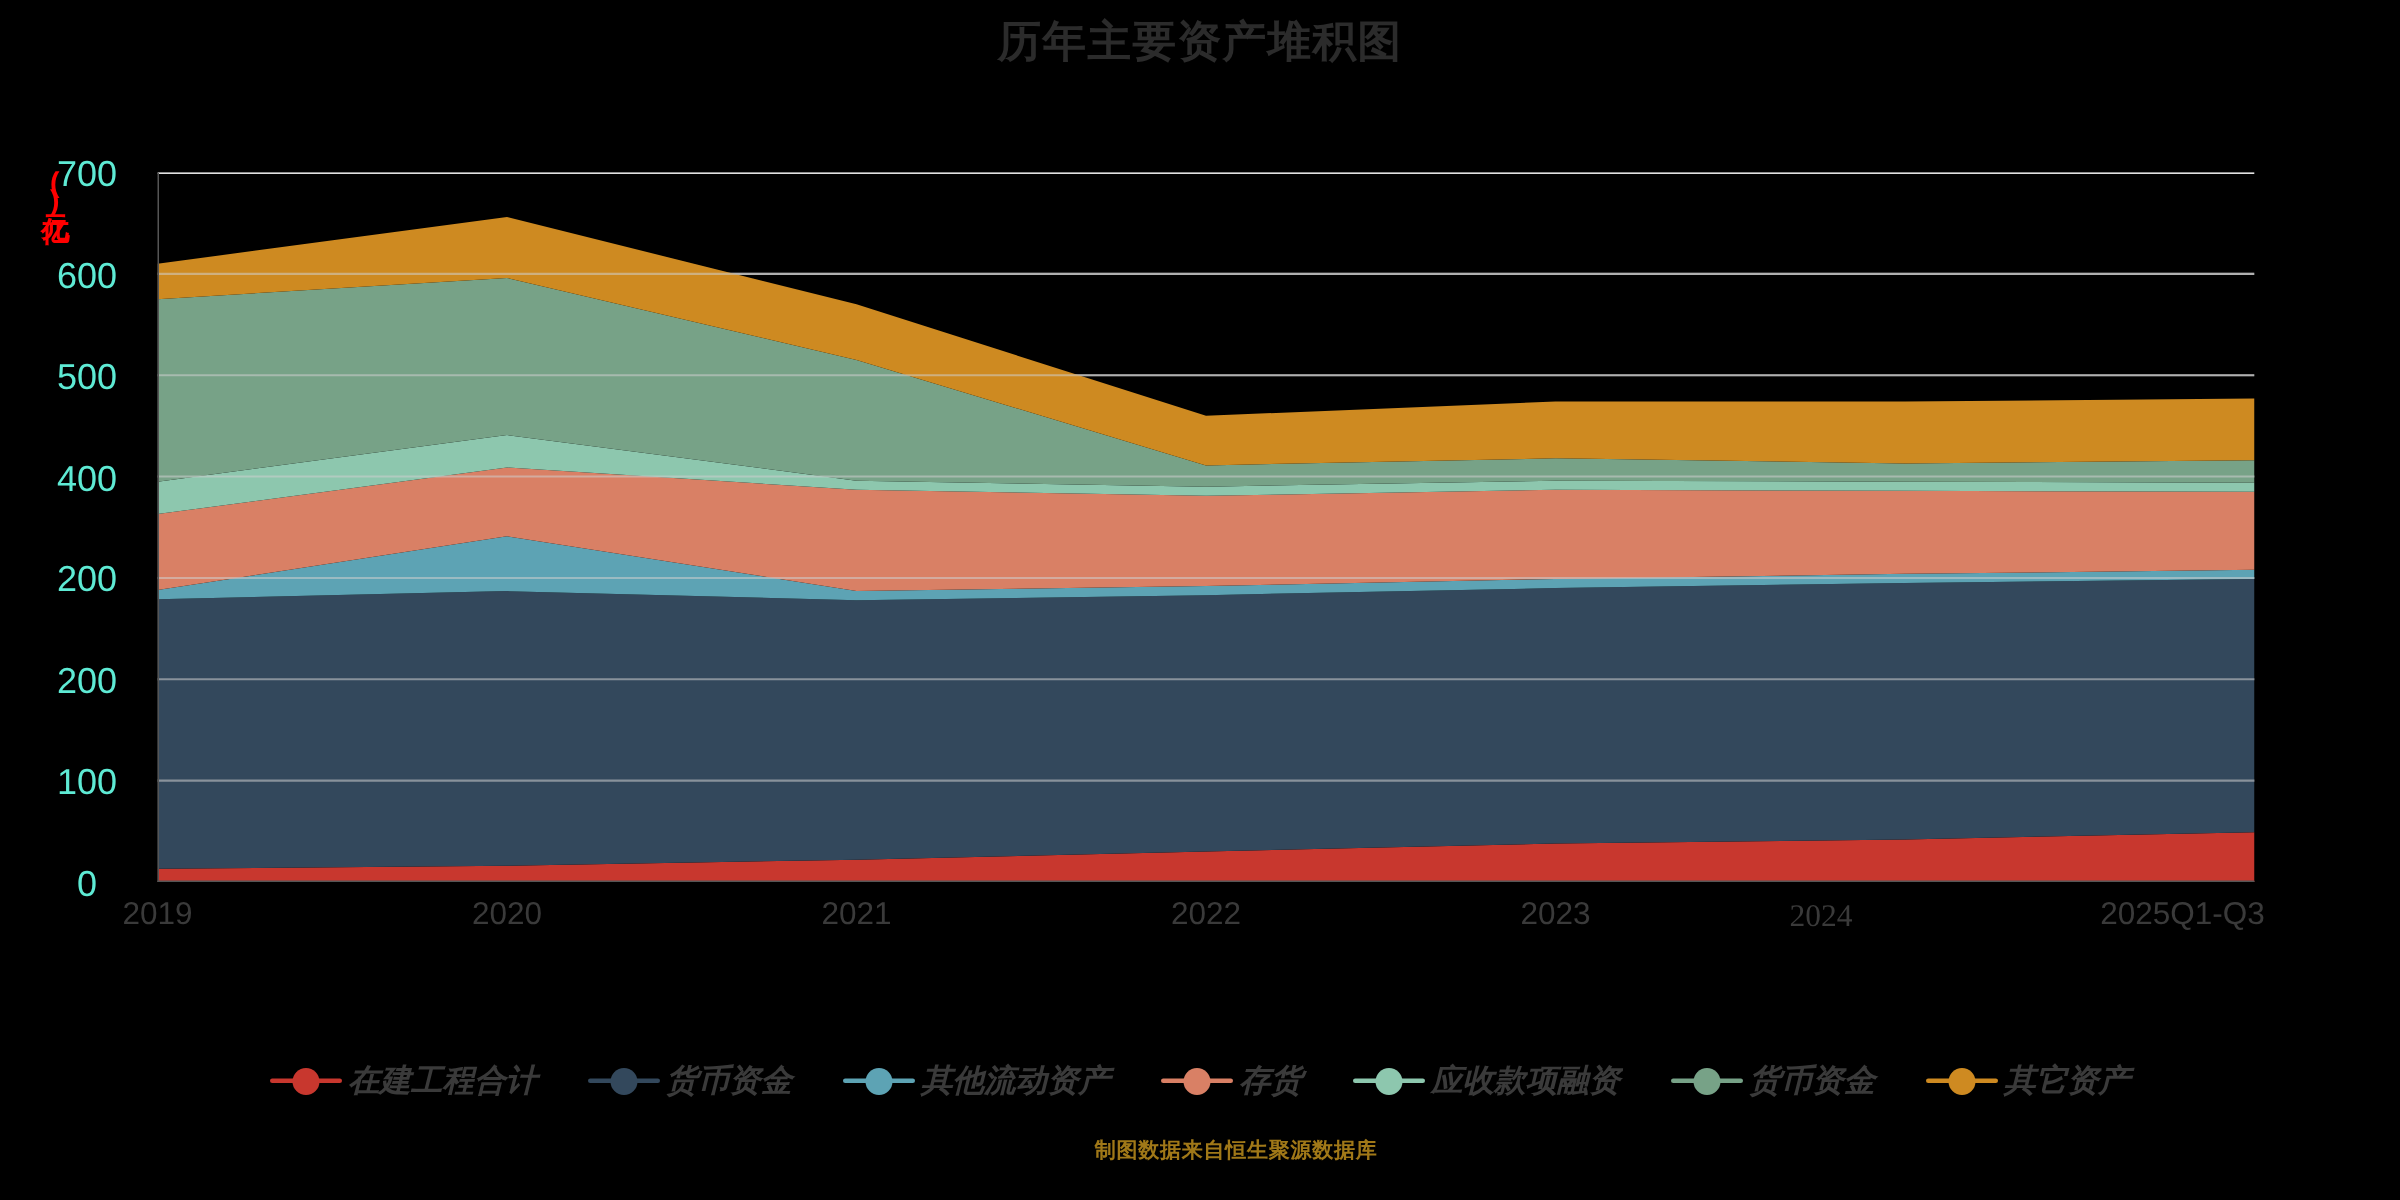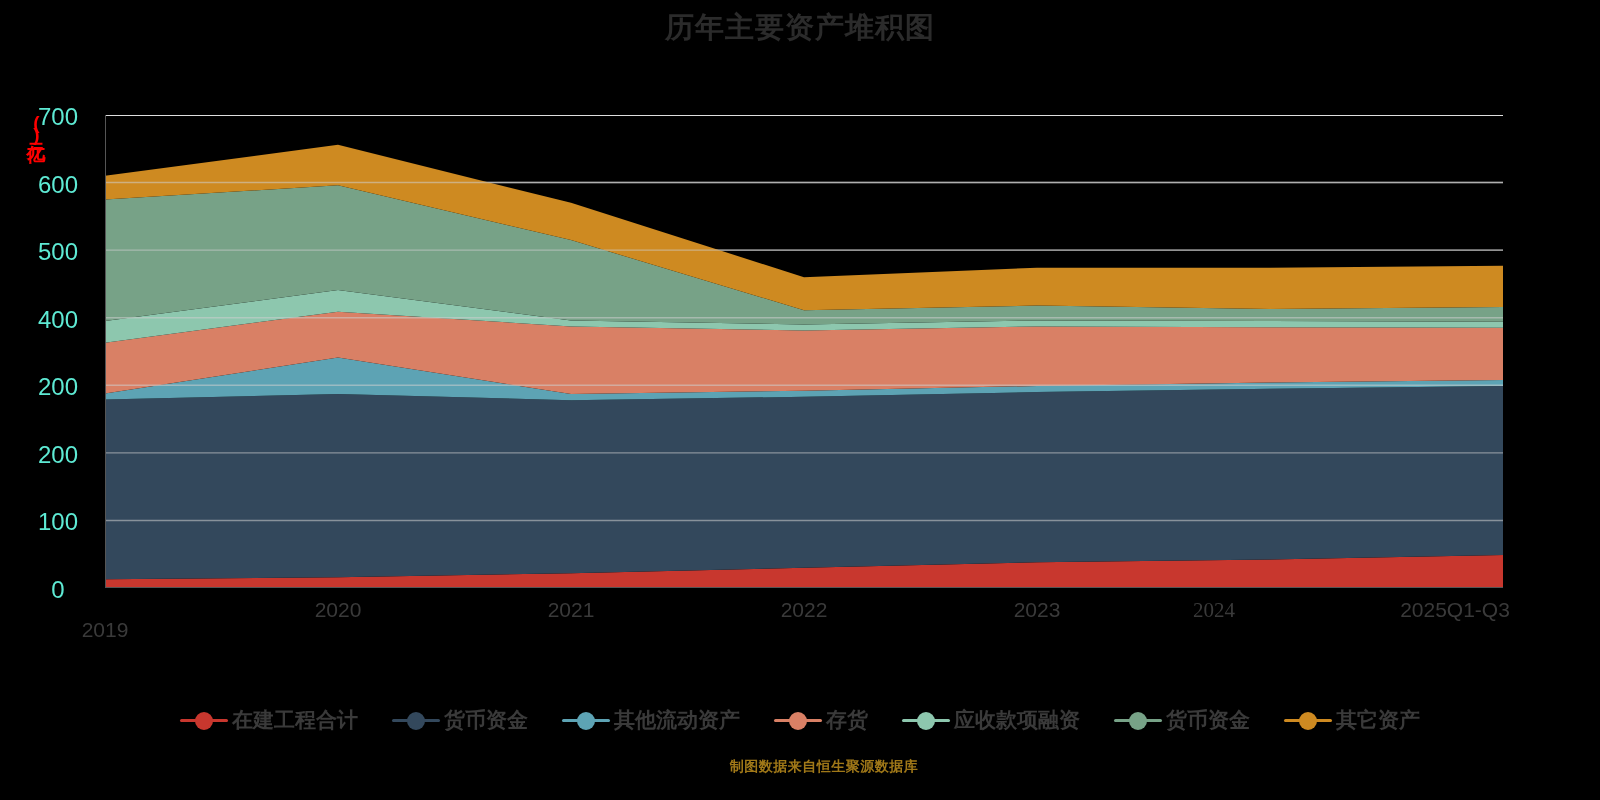--- a/index.html
+++ b/index.html
@@ -31,21 +31,21 @@
   #x-ticks{position:absolute;left:0;top:598px;width:1600px;height:30px;}
   .x-tick-label{
     position:absolute;color:#3a3a3a;font-size:21px;white-space:nowrap;
     transform:translateX(-50%);
   }
 
   #legend{
     position:absolute;left:0;top:698px;width:1600px;height:44px;
     display:flex;justify-content:center;align-items:center;gap:34px;
   }
-  .legend-item{display:flex;align-items:center;gap:0px;}
+  .legend-item{display:flex;align-items:center;gap:0px;font-style:italic;}
   .legend-marker{position:relative;width:48px;height:24px;display:block;}
   .legend-marker .bar{
     position:absolute;left:0;top:11px;width:48px;height:3px;border-radius:2px;
   }
   .legend-marker .dot{
     position:absolute;left:15px;top:4px;width:18px;height:18px;border-radius:50%;
   }
   .legend-label{color:#3a3a3a;font-size:21px;font-weight:bold;margin-left:4px;white-space:nowrap;}
 
   #footer-note{
@@ -111,21 +111,21 @@
         <line x1="233" x2="233" y1="473" y2="481" stroke="#555" stroke-width="2"></line>
         <line x1="466" x2="466" y1="473" y2="481" stroke="#555" stroke-width="2"></line>
         <line x1="699" x2="699" y1="473" y2="481" stroke="#555" stroke-width="2"></line>
         <line x1="932" x2="932" y1="473" y2="481" stroke="#555" stroke-width="2"></line>
         <line x1="1165" x2="1165" y1="473" y2="481" stroke="#555" stroke-width="2"></line>
         <line x1="1398" x2="1398" y1="473" y2="481" stroke="#555" stroke-width="2"></line>
       </svg>
   </div>
 
   <div id="x-ticks">
-      <div class="x-tick-label" style="left: 105px; margin-top: 20px;">2019</div>
+      <div class="x-tick-label" style="left: 105px;">2019</div>
       <div class="x-tick-label" style="left: 338px;">2020</div>
       <div class="x-tick-label" style="left: 571px;">2021</div>
       <div class="x-tick-label" style="left: 804px; text-align: right;">2022</div>
       <div class="x-tick-label" style="left: 1037px;">2023</div>
       <div class="x-tick-label" style="left: 1214px; font-family: Liberation Serif, serif;">2024</div>
       <div class="x-tick-label" style="left: 1455px;">2025Q1-Q3</div>
     </div>
 
   <div id="legend">
       <div class="legend-item">

